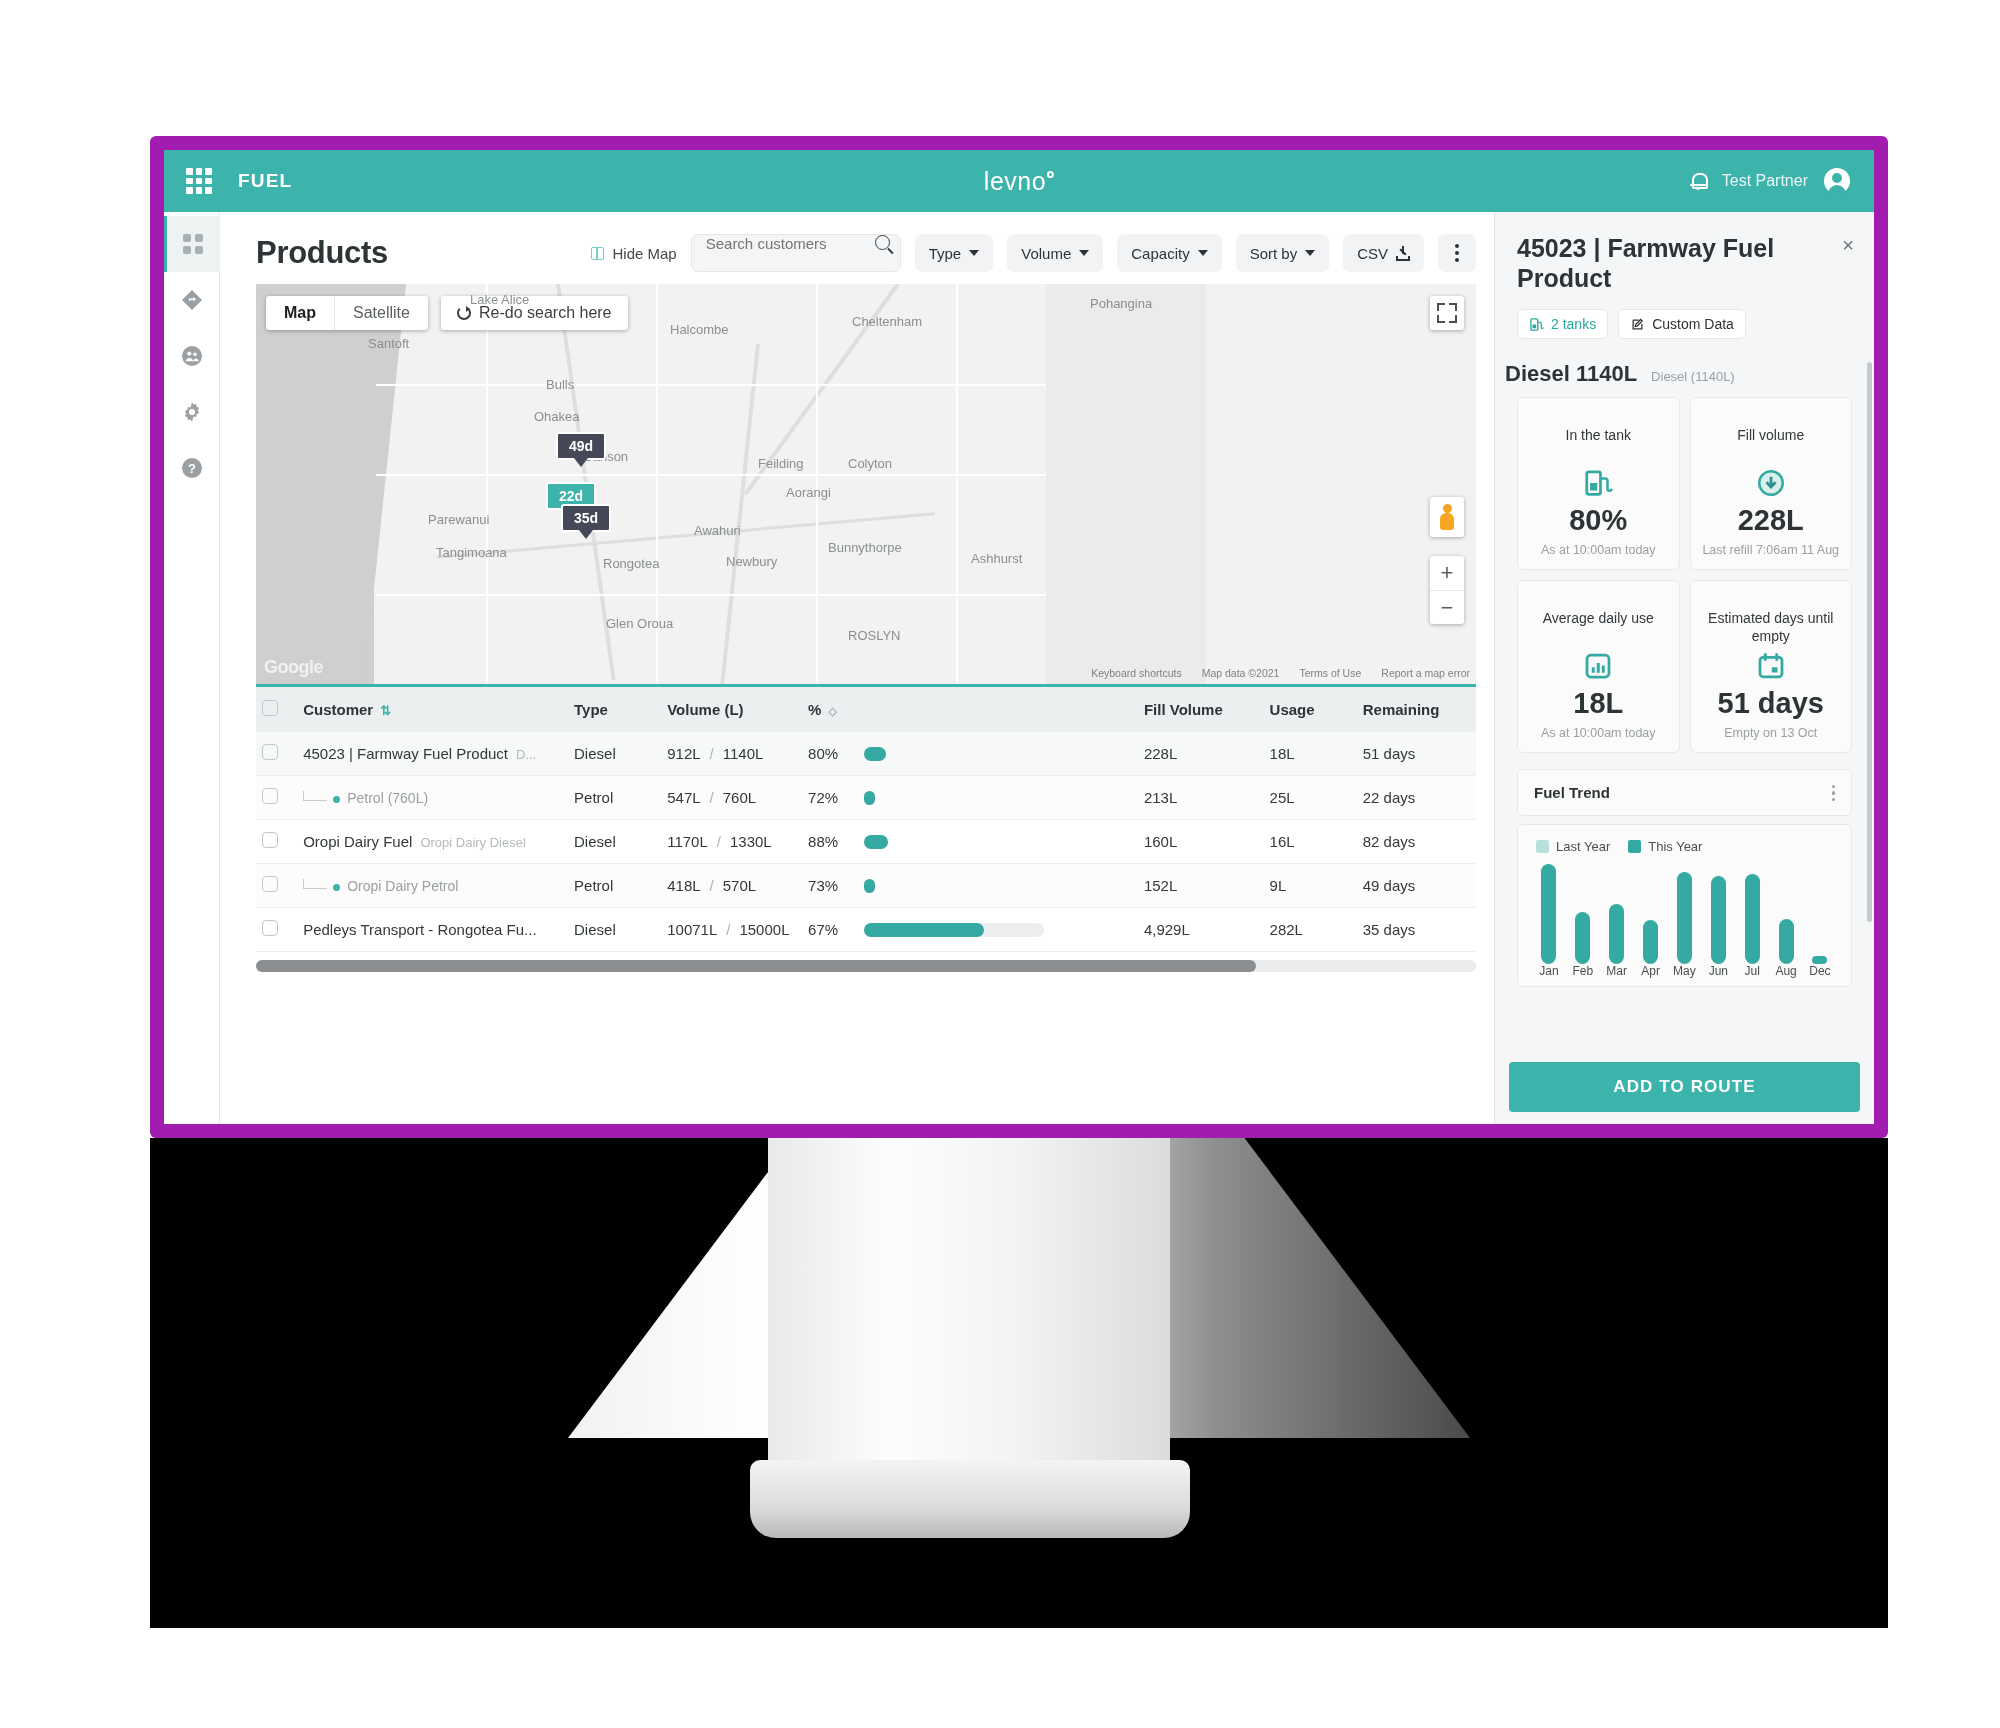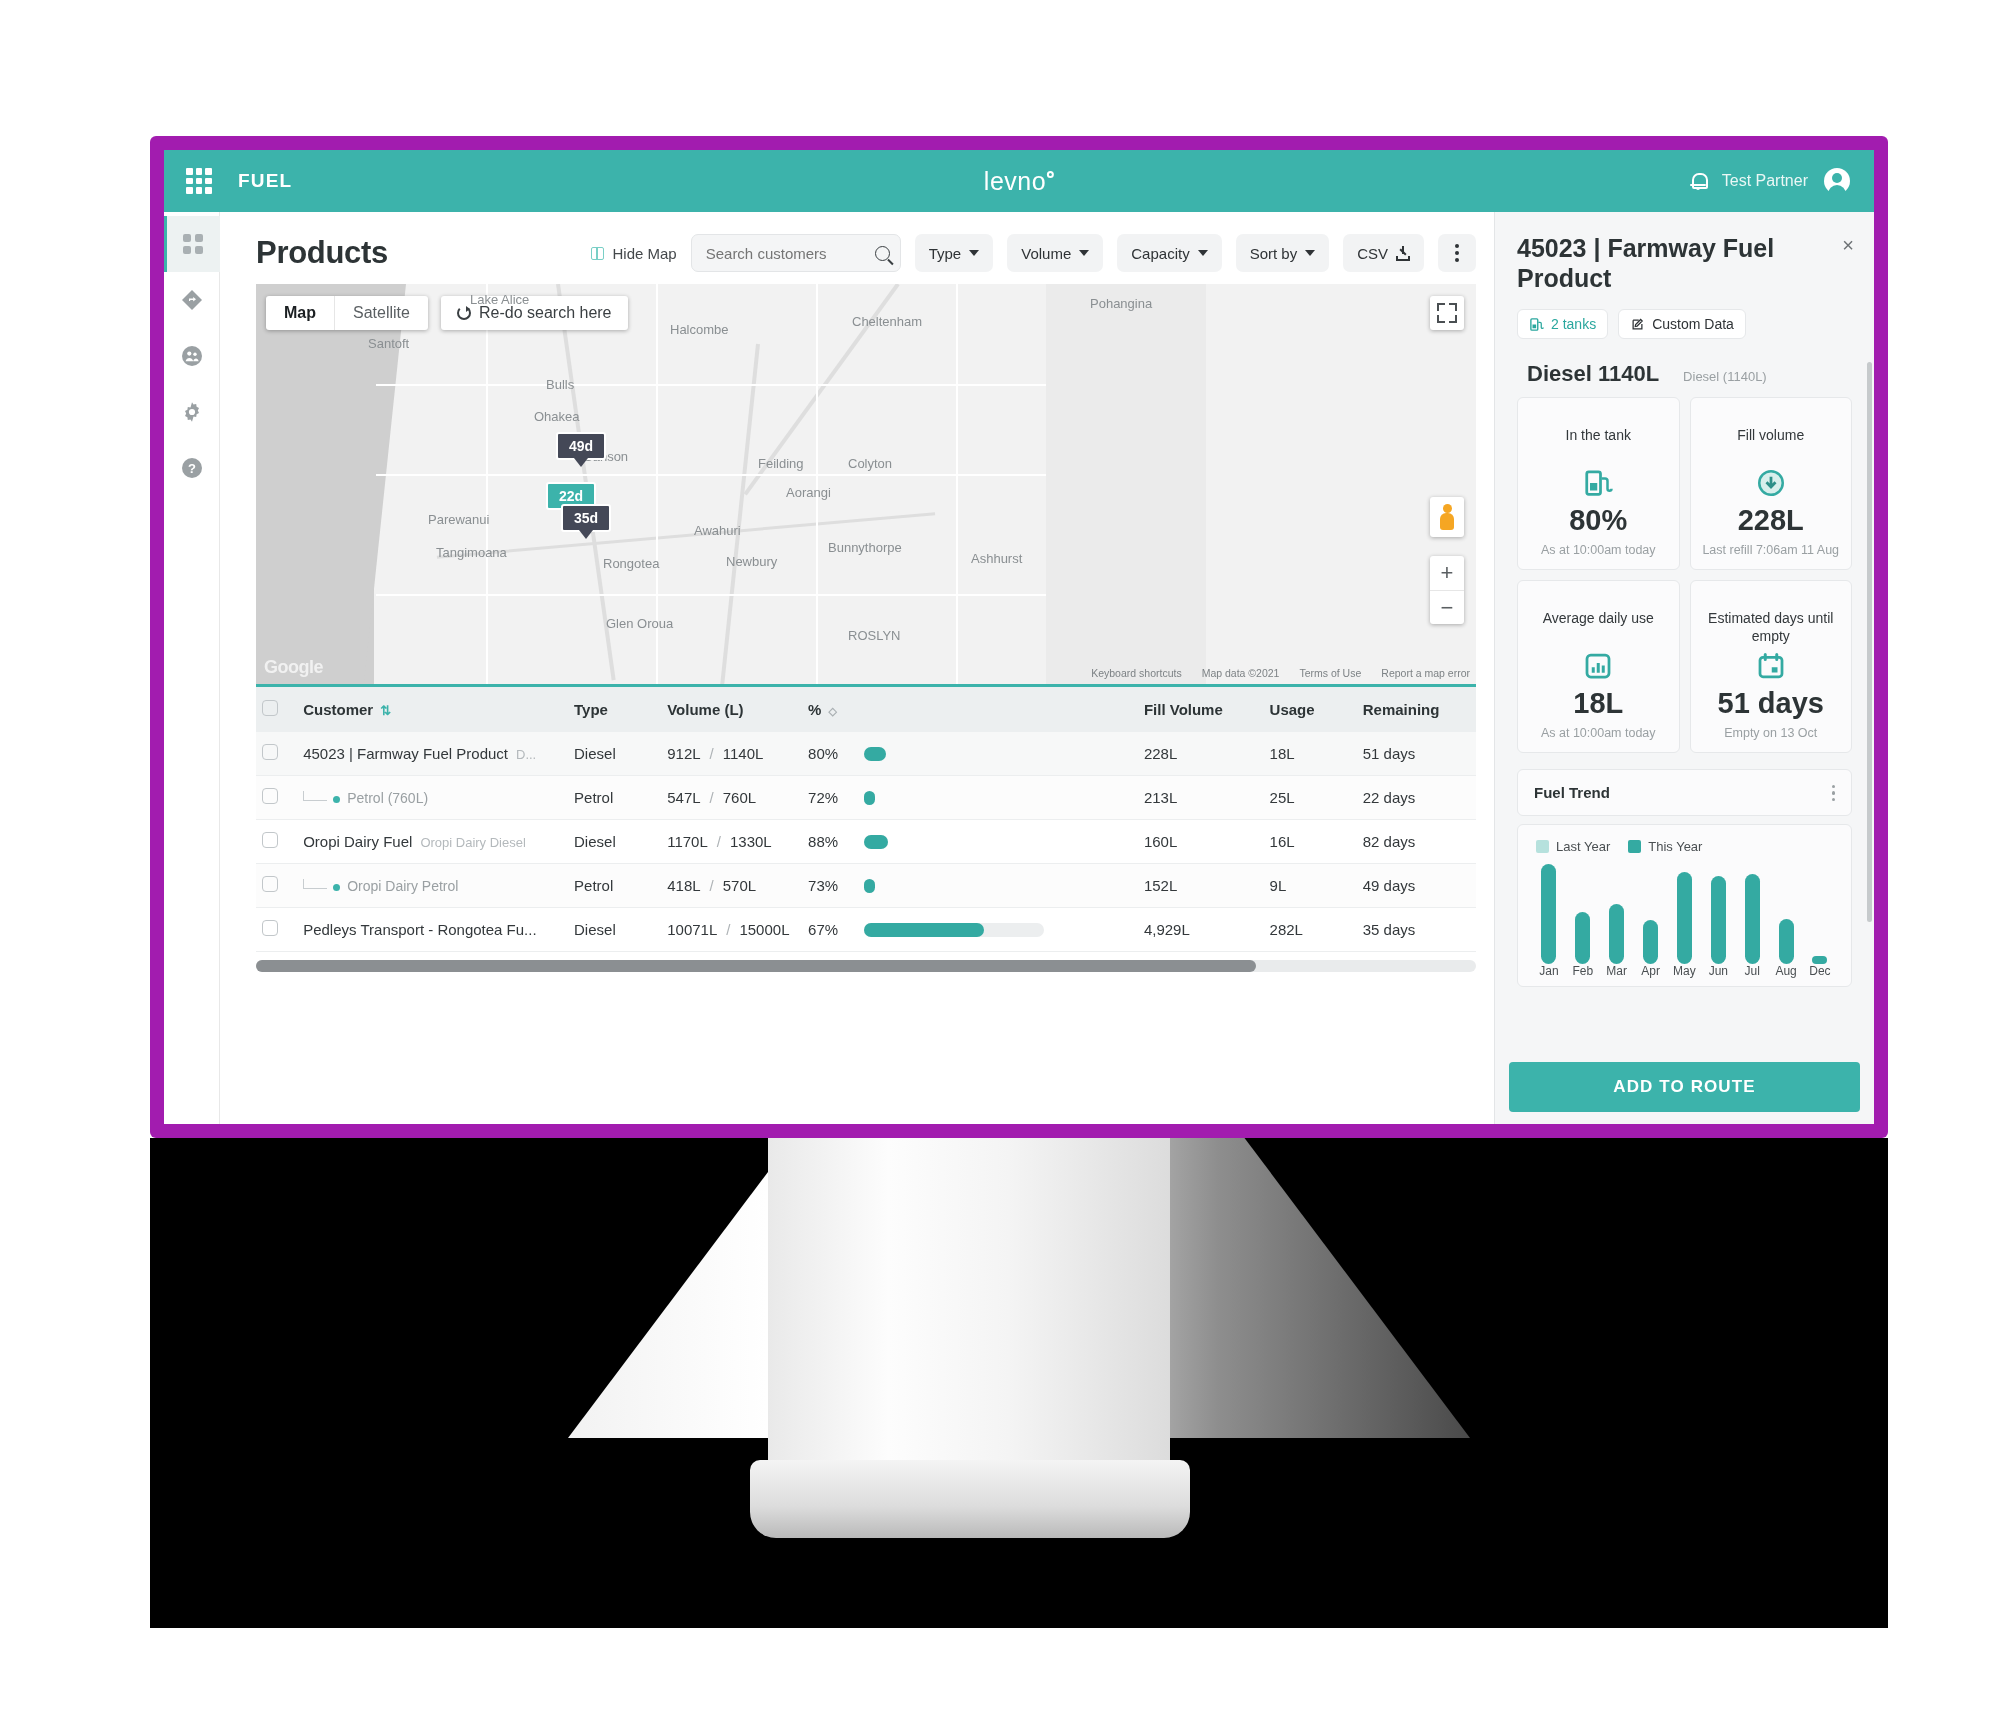--- a/index.html
+++ b/index.html
@@ -76,21 +76,21 @@
   .main-col { flex:1; background:#fff; position:relative; min-width:0; }
 
   
   .page-bar { display:flex; align-items:center; padding: 22px 18px 12px 36px; gap:14px; }
   .page-title { font-size:31px; font-weight:700; color:#2d3436; letter-spacing:-0.3px; }
   .spacer { flex:1; }
   .hide-map { display:flex;align-items:center;gap:8px;color:#44484b;font-size:15px;cursor:pointer;}
   .hm-ic{width:13px;height:13px;border:1.6px solid #79cfc6;border-radius:2px;position:relative;}
   .hm-ic::after{content:"";position:absolute;left:4px;top:-1px;width:1.6px;height:13px;background:#79cfc6;}
   .search-box { width:210px; height:38px; background:#f4f5f6; border:1px solid #e3e5e7; border-radius:7px;
-    display:flex;align-items:center;padding:0 10px 0 14px; }
+    display:flex;align-items:flex-start;padding:0 10px 0 14px; }
   .search-box input{border:none;background:transparent;outline:none;font-size:15px;color:#6d7275;
     font-family:"Liberation Sans",sans-serif;width:100%;}
   .mag{width:15px;height:15px;border:1.8px solid #3a3f42;border-radius:50%;position:relative;flex:0 0 auto;}
   .mag::after{content:"";position:absolute;right:-5px;bottom:-3px;width:7px;height:1.8px;background:#3a3f42;
     transform:rotate(45deg);}
   .pill { height:38px; background:#f2f3f4; border-radius:7px; display:flex; align-items:center;
     padding:0 14px; gap:8px; font-size:15px; color:#2f3336; cursor:pointer; white-space:nowrap;}
   .caret { width:0;height:0;border-left:5px solid transparent;border-right:5px solid transparent;
     border-top:6px solid #2f3336; }
   .dl{width:14px;height:15px;position:relative;}
@@ -171,21 +171,21 @@
   
   .right-panel{ width:380px; background:#f5f6f7; border-left:1px solid #e3e5e7; position:relative;
     display:flex; flex-direction:column; }
   .rp-head{ padding:22px 22px 0 22px; position:relative;}
   .rp-title{ font-size:25px; font-weight:700; color:#2d3436; line-height:1.18; padding-right:30px;}
   .rp-close{position:absolute; right:20px; top:22px; font-size:20px; color:#6d7275; cursor:pointer;}
   .chips{display:flex;gap:10px;margin-top:16px;}
   .chip{background:#fff;border:1px solid #e6e8ea;border-radius:6px;height:30px;display:flex;align-items:center;
     gap:7px;padding:0 11px;font-size:14px;color:#2f3336;cursor:pointer;}
   .chip.teal{color:#2aa79e;}
-  .tank-head{margin:22px 22px 10px 32px;display:flex;align-items:baseline;gap:24px;}
+  .tank-head{margin:22px 22px 10px 10px;display:flex;align-items:baseline;gap:14px;}
   .tank-head b{font-size:22px;font-weight:700;color:#2d3436;}
   .tank-head span{font-size:13px;color:#9aa0a3;}
   .stats{display:grid;grid-template-columns:1fr 1fr;gap:10px;margin:0 22px;}
   .stat{background:#fbfbfc;border:1px solid #e6e8ea;border-radius:6px;padding:28px 8px 12px;text-align:center;}
   .stat .lab{font-size:14px;color:#33383b;line-height:1.3;min-height:36px;}
   .stat .big{font-size:29px;font-weight:700;color:#2d3436;margin-top:4px;}
   .stat .sub{font-size:12.5px;color:#9aa0a3;margin-top:6px;}
   .stat .icon{height:34px;display:flex;align-items:center;justify-content:center;margin-top:4px;}
   .trend-card{background:#fbfbfc;border:1px solid #e6e8ea;border-radius:6px;margin:16px 22px 0;
     padding:14px 16px;display:flex;align-items:center;justify-content:space-between;}

